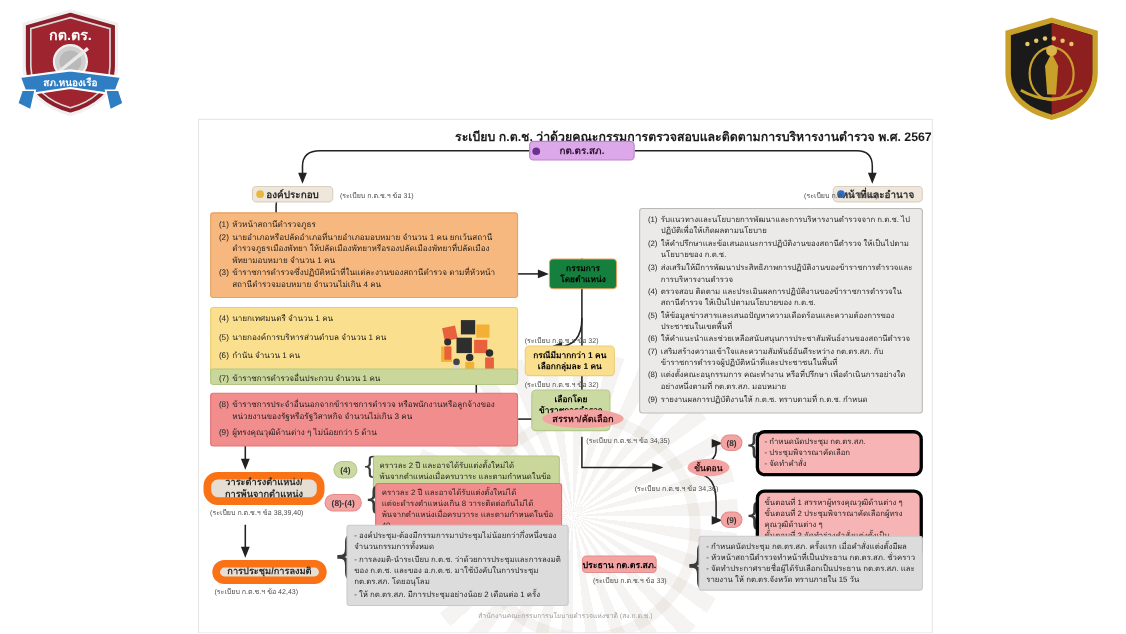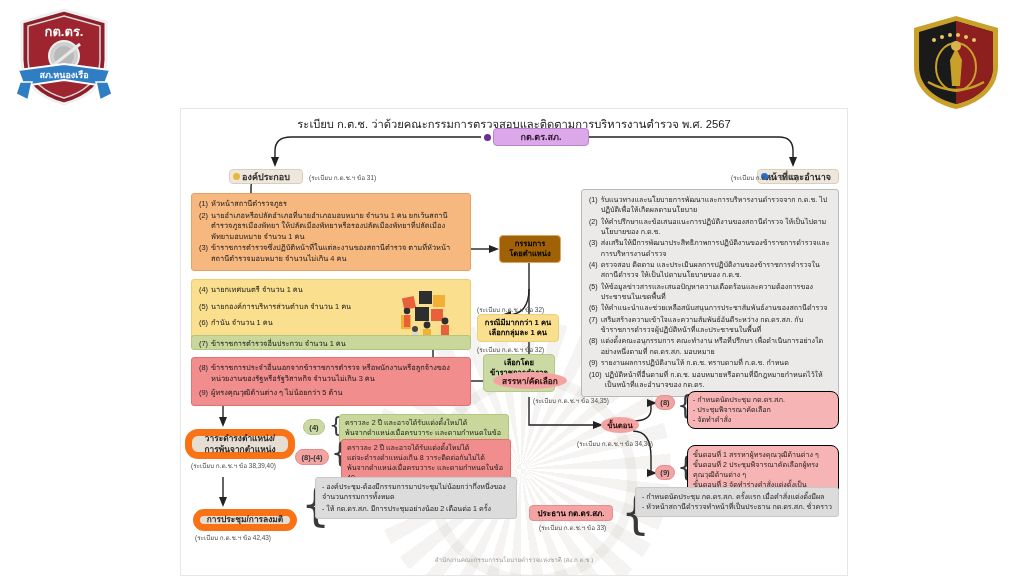--- a/index.html
+++ b/index.html
@@ -50,22 +50,22 @@
       repeating-conic-gradient(from 0deg,#9a8d7a 0deg 6deg,transparent 6deg 12deg);
     pointer-events:none;
   }
   .watermark2{
     position:absolute;left:246px;top:266px;width:190px;height:190px;
     border-radius:50%;border:10px solid rgba(150,135,115,.16);opacity:.55;
     pointer-events:none;
   }
 
   .diag-title{
-    position:absolute;left:0;top:6px;width:666px;text-align:center;
-    font-size:11.2px;font-weight:normal;color:#1a1a1a;
+    position:absolute;left:0;top:6px;width:666px;text-align:right;
+    font-size:11.2px;font-weight:bold;color:#1a1a1a;
   }
 
   
   .node{position:absolute;box-sizing:border-box;}
   .pill{
     border-radius:4px;padding:2px 8px;font-size:9px;font-weight:bold;
     display:flex;align-items:center;justify-content:center;text-align:center;
     white-space:nowrap;
   }
   .dotlead{
@@ -76,21 +76,21 @@
   }
 
   .purple{background:#dda8ea;border:1px solid #b983c9;color:#2b1530;}
   .tanlbl{background:#efe7dc;border:1px solid #d9cfc0;color:#2b2b2b;}
 
   .orangebox{background:#f6b87e;border:1px solid #e5a163;}
   .yellowbox{background:#fadf8e;border:1px solid #e9cc73;}
   .greenbox{background:#c9d89a;border:1px solid #b3c583;}
   .redbox{background:#f28d8d;border:1px solid #e17272;}
   .greybox{background:#e3e3e3;border:1px solid #cfcfcf;}
-  .pinkbox{background:#f7b4b4;border:1px solid #000000;}
+  .pinkbox{background:#f7b4b4;border:3px solid #000000;}
   .lgreybox{background:#dcdcdc;border:1px solid #c9c9c9;}
 
   .listbox{
     font-size:7.4px;line-height:1.42;color:#1c1c1c;padding:5px 7px;border-radius:3px;
   }
   .listbox .li{display:flex;gap:3px;margin-bottom:1px;}
   .listbox .li .num{flex:0 0 auto;}
   .listbox .li .txt{flex:1 1 auto;}
 
   .smallpill{
@@ -210,21 +210,21 @@
 
       <path d="M42 368 L42 392" stroke="#222" stroke-width="1.4" fill="none"></path>
       <polygon points="42,398 38,388 46,388" fill="#222"></polygon>
 
       <path d="M452 312 Q470 312 470 300 L470 294" stroke="#222" stroke-width="1.4" fill="none"></path>
       <polygon points="476,294 466,290 466,298" fill="#222"></polygon>
       <path d="M452 322 Q470 322 470 348 L470 364" stroke="#222" stroke-width="1.4" fill="none"></path>
       <polygon points="476,364 466,360 466,368" fill="#222"></polygon>
     </svg>
 
-    <div class="node pill purple" style="left:300px;top:19px;width:96px;height:18px;margin-left:12px;">
+    <div class="node pill purple" style="left:300px;top:19px;width:96px;height:18px;">
       <span>กต.ตร.สภ.</span>
     </div>
     <div class="dotlead" style="left:303px;top:25px;background:#6b2f8f;"></div>
 
     <div class="node pill tanlbl" style="left:48px;top:60px;width:74px;height:15px;">
       <span>องค์ประกอบ</span>
     </div>
     <div class="dotlead" style="left:52px;top:64px;background:#e8b83c;"></div>
     <div class="ref" style="left:128px;top:64px;">(ระเบียบ ก.ต.ช.ฯ ข้อ 31)</div>
 
@@ -286,21 +286,21 @@
       <div class="li">
         <span class="num">(8)</span>
         <span class="txt">ข้าราชการประจำอื่นนอกจากข้าราชการตำรวจ หรือพนักงานหรือลูกจ้างของหน่วยงานของรัฐหรือรัฐวิสาหกิจ จำนวนไม่เกิน 3 คน</span>
       </div>
       <div class="li" style="margin-top:4px;">
         <span class="num">(9)</span>
         <span class="txt">ผู้ทรงคุณวุฒิด้านต่าง ๆ ไม่น้อยกว่า 5 ด้าน</span>
       </div>
     </div>
 
-    <div class="node smallpill" style="left:318px;top:126px;width:62px;background:#a16207;border:1px solid #e5a163;white-space:pre-line;">กรรมการ
+    <div class="node smallpill" style="left:318px;top:126px;width:62px;background:#15803d;border:1px solid #e5a163;white-space:pre-line;">กรรมการ
 โดยตำแหน่ง</div>
 
     <div class="ref" style="left:296px;top:196px;">(ระเบียบ ก.ต.ช.ฯ ข้อ 32)</div>
     <div class="node smallpill hexy" style="left:296px;top:205px;width:82px;white-space:pre-line;">กรณีมีมากกว่า 1 คน
 เลือกกลุ่มละ 1 คน</div>
 
     <div class="ref" style="left:296px;top:236px;">(ระเบียบ ก.ต.ช.ฯ ข้อ 32)</div>
     <div class="node smallpill hexg" style="left:302px;top:245px;width:72px;white-space:pre-line;">เลือกโดย
 ข้าราชการตำรวจ
 ใน สภ. นั้น</div>
@@ -342,24 +342,20 @@
           <span class="num">(7)</span>
           <span class="txt">เสริมสร้างความเข้าใจและความสัมพันธ์อันดีระหว่าง กต.ตร.สภ. กับข้าราชการตำรวจผู้ปฏิบัติหน้าที่และประชาชนในพื้นที่</span>
         </div>
       <div class="li">
           <span class="num">(8)</span>
           <span class="txt">แต่งตั้งคณะอนุกรรมการ คณะทำงาน หรือที่ปรึกษา เพื่อดำเนินการอย่างใดอย่างหนึ่งตามที่ กต.ตร.สภ. มอบหมาย</span>
         </div>
       <div class="li">
           <span class="num">(9)</span>
           <span class="txt">รายงานผลการปฏิบัติงานให้ ก.ต.ช. ทราบตามที่ ก.ต.ช. กำหนด</span>
-        </div>
-      <div class="li">
-          <span class="num">(10)</span>
-          <span class="txt">ปฏิบัติหน้าที่อื่นตามที่ ก.ต.ช. มอบหมายหรือตามที่มีกฎหมายกำหนดไว้ให้เป็นหน้าที่และอำนาจของ กต.ตร.</span>
         </div>
     </div>
 
     <div class="node rounded-tan" style="left:4px;top:320px;width:110px;height:30px;white-space:pre-line;">วาระดำรงตำแหน่ง/
 การพ้นจากตำแหน่ง</div>
     <div class="ref" style="left:10px;top:352px;">(ระเบียบ ก.ต.ช.ฯ ข้อ 38,39,40)</div>
 
     <div class="node circ-num circ-green" style="left:122px;top:310px;width:22px;height:16px;border-radius:9px;">(4)</div>
     <div class="brace" style="left:148px;top:305px;">{</div>
     <div class="node listbox greenbox" style="left:158px;top:305px;width:170px;padding:3px 5px;font-size:7.1px;">
@@ -373,49 +369,51 @@
       <div>คราวละ 2 ปี และอาจได้รับแต่งตั้งใหม่ได้</div>
       <div>แต่จะดำรงตำแหน่งเกิน 8 วาระติดต่อกันไม่ได้</div>
       <div>พ้นจากตำแหน่งเมื่อครบวาระ และตามกำหนดในข้อ 40</div>
     </div>
 
     <div class="node rounded-tan" style="left:12px;top:400px;width:104px;height:22px;">การประชุม/การลงมติ</div>
     <div class="ref" style="left:14px;top:424px;">(ระเบียบ ก.ต.ช.ฯ ข้อ 42,43)</div>
     <div class="brace" style="left:120px;top:372px;font-size:46px;">{</div>
     <div class="node listbox lgreybox" style="left:134px;top:368px;width:202px;padding:4px 6px;font-size:7.1px;">
       <div style="margin-bottom:2px;">- องค์ประชุม-ต้องมีกรรมการมาประชุมไม่น้อยกว่ากึ่งหนึ่งของจำนวนกรรมการทั้งหมด</div>
+      <div style="margin-bottom:2px;">- การลงมติ-นำระเบียบ ก.ต.ช. ว่าด้วยการประชุมและการลงมติของ ก.ต.ช. และของ อ.ก.ต.ช. มาใช้บังคับในการประชุม กต.ตร.สภ. โดยอนุโลม</div>
       <div>- ให้ กต.ตร.สภ. มีการประชุมอย่างน้อย 2 เดือนต่อ 1 ครั้ง</div>
     </div>
 
-    <div class="node ellipse" style="left:420px;top:308px;width:38px;height:16px;font-size:7.8px;">ขั้นตอน</div>
+    <div class="node ellipse" style="left:444px;top:308px;width:38px;height:16px;font-size:7.8px;">ขั้นตอน</div>
     <div class="ref" style="left:396px;top:330px;">(ระเบียบ ก.ต.ช.ฯ ข้อ 34,36)</div>
     <div class="ref" style="left:352px;top:287px;">(ระเบียบ ก.ต.ช.ฯ ข้อ 34,35)</div>
 
     <div class="node circ-num circ-pink2" style="left:474px;top:286px;width:20px;height:15px;border-radius:8px;">(8)</div>
     <div class="brace" style="left:496px;top:283px;font-size:26px;">{</div>
     <div class="node listbox pinkbox" style="left:506px;top:282px;width:152px;padding:3px 5px;font-size:7.1px;border-radius:8px;">
       <div>- กำหนดนัดประชุม กต.ตร.สภ.</div>
       <div>- ประชุมพิจารณาคัดเลือก</div>
       <div>- จัดทำคำสั่ง</div>
     </div>
 
     <div class="node circ-num circ-pink2" style="left:474px;top:356px;width:20px;height:15px;border-radius:8px;">(9)</div>
     <div class="brace" style="left:496px;top:345px;font-size:28px;">{</div>
     <div class="node listbox pinkbox" style="left:506px;top:336px;width:152px;padding:4px 5px;font-size:7.1px;border-radius:8px;">
       <div>ขั้นตอนที่ 1 สรรหาผู้ทรงคุณวุฒิด้านต่าง ๆ</div>
       <div>ขั้นตอนที่ 2 ประชุมพิจารณาคัดเลือกผู้ทรงคุณวุฒิด้านต่าง ๆ</div>
       <div>ขั้นตอนที่ 3 จัดทำร่างคำสั่งแต่งตั้งเป็นกรรมการผู้ทรงคุณวุฒิใน กต.ตร.สภ.</div>
     </div>
 
-    <div class="node pill" style="left:348px;top:396px;width:84px;height:16px;background:#f4a3a3;border:1px solid #e58c8c;font-size:8px;justify-content:center;">
+    <div class="node pill" style="left:348px;top:396px;width:68px;height:16px;background:#f4a3a3;border:1px solid #e58c8c;font-size:8px;justify-content:center;">
       <span>ประธาน กต.ตร.สภ.</span>
     </div>
     <div class="ref" style="left:358px;top:414px;">(ระเบียบ ก.ต.ช.ฯ ข้อ 33)</div>
     <div class="brace" style="left:440px;top:380px;font-size:46px;">{</div>
     <div class="node listbox lgreybox" style="left:454px;top:378px;width:204px;padding:4px 6px;font-size:7.1px;">
       <div>- กำหนดนัดประชุม กต.ตร.สภ. ครั้งแรก เมื่อคำสั่งแต่งตั้งมีผล</div>
       <div>- หัวหน้าสถานีตำรวจทำหน้าที่เป็นประธาน กต.ตร.สภ. ชั่วคราว</div>
+      <div>- จัดทำประกาศรายชื่อผู้ได้รับเลือกเป็นประธาน กต.ตร.สภ. และรายงาน ให้ กต.ตร.จังหวัด ทราบภายใน 15 วัน</div>
     </div>
 
     <div class="footer-note">สำนักงานคณะกรรมการนโยบายตำรวจแห่งชาติ (สง.ก.ต.ช.)</div>
   </div>
 
 </div>
 
 </body></html>

